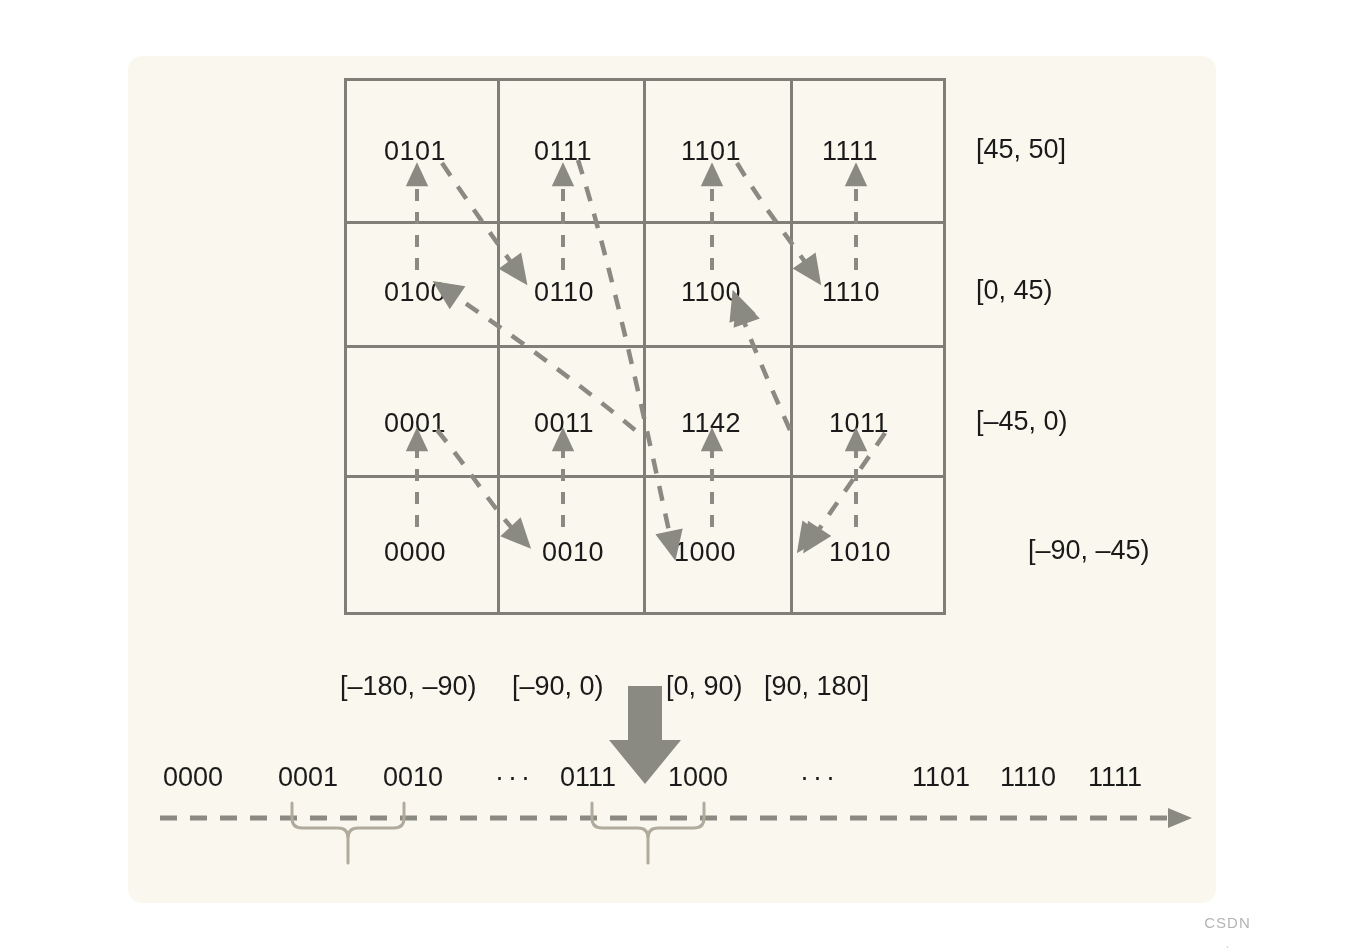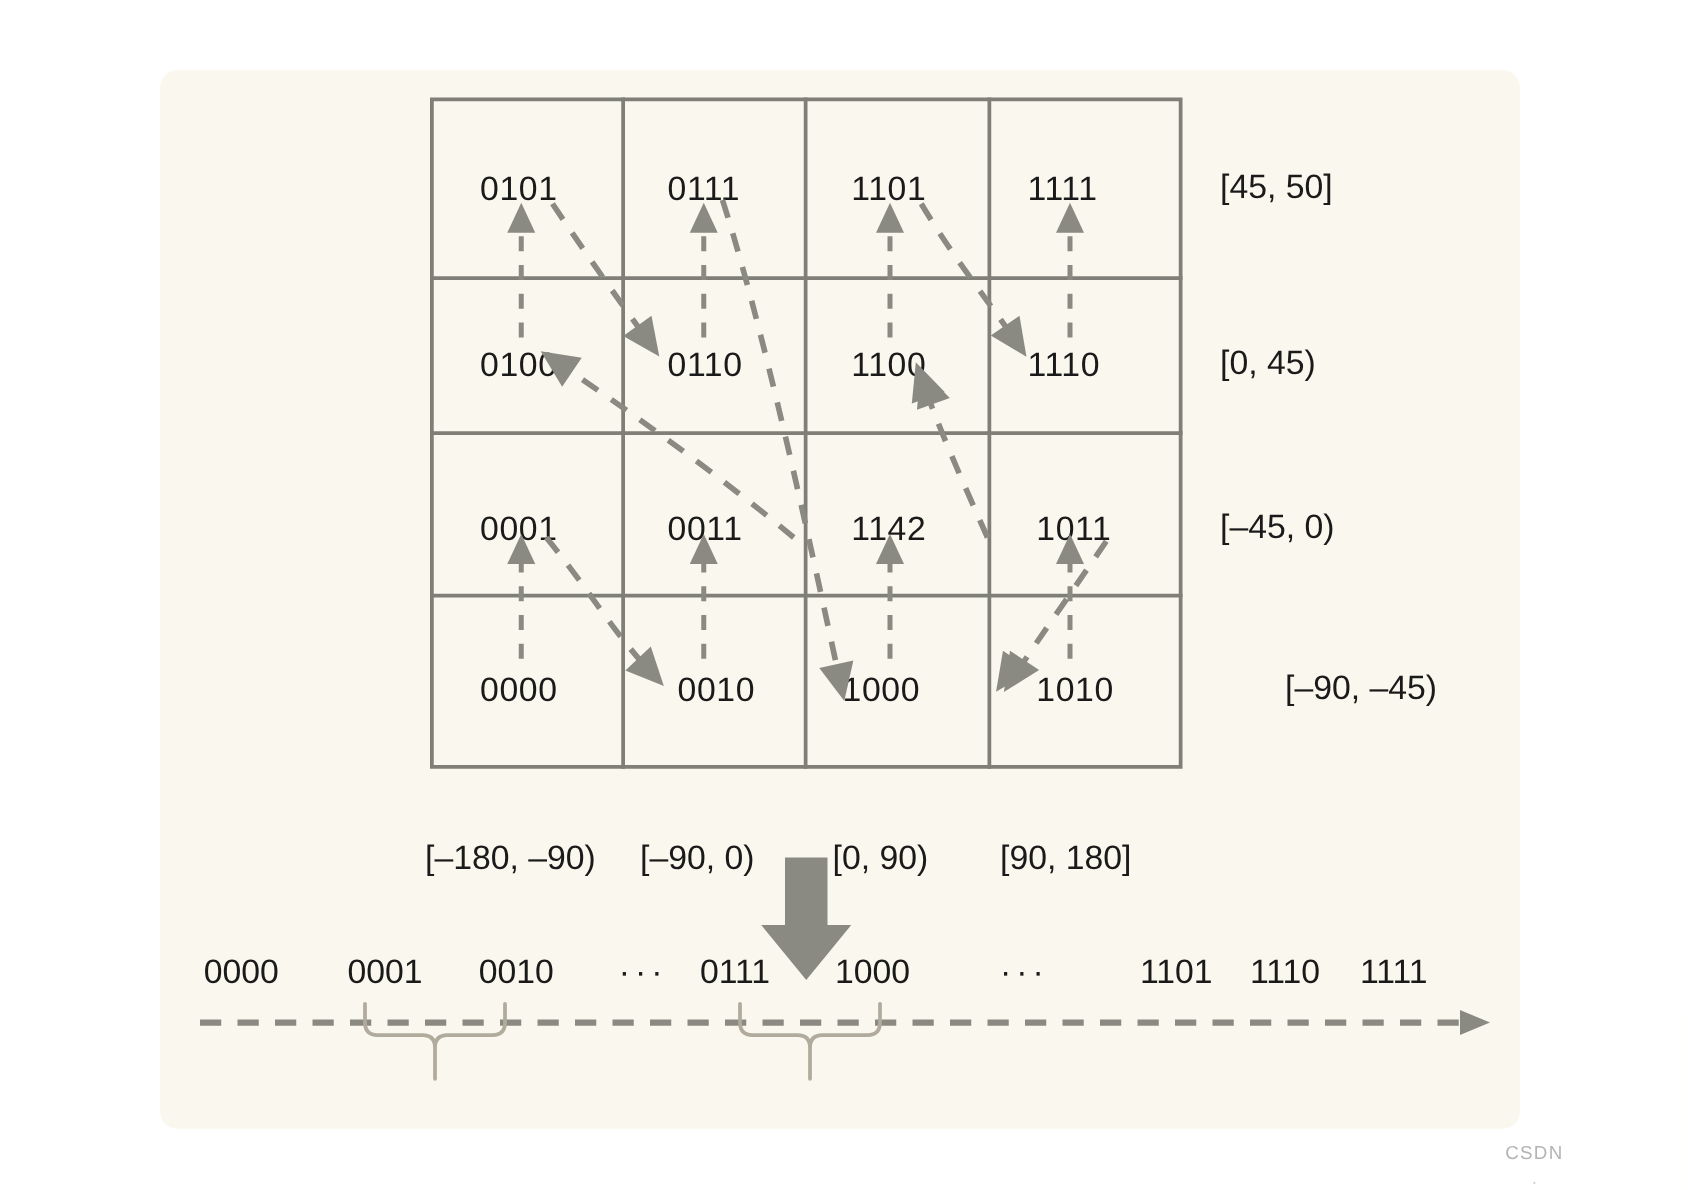--- a/index.html
+++ b/index.html
@@ -198,21 +198,21 @@
   </div>
 
   <div class="lat-label" style="left:976px; top:134px">[45, 50]</div>
   <div class="lat-label" style="left:976px; top:275px">[0, 45)</div>
   <div class="lat-label" style="left:976px; top:406px">[–45, 0)</div>
   <div class="lat-label" style="left:1028px; top:535px">[–90, –45)</div>
 
   <div class="lon-label" style="left:340px">[–180, –90)</div>
   <div class="lon-label" style="left:512px">[–90, 0)</div>
   <div class="lon-label" style="left:666px">[0, 90)</div>
-  <div class="lon-label" style="left:800px">[90, 180]</div>
+  <div class="lon-label" style="left:764px">[90, 180]</div>
 
 
   <div class="code-1d" style="left:163px">0000</div>
   <div class="code-1d" style="left:278px">0001</div>
   <div class="code-1d" style="left:383px">0010</div>
   <div class="ellipsis-1d" style="left:495px">···</div>
   <div class="code-1d" style="left:560px">0111</div>
   <div class="code-1d" style="left:668px">1000</div>
   <div class="ellipsis-1d" style="left:800px">···</div>
   <div class="code-1d" style="left:912px">1101</div>

